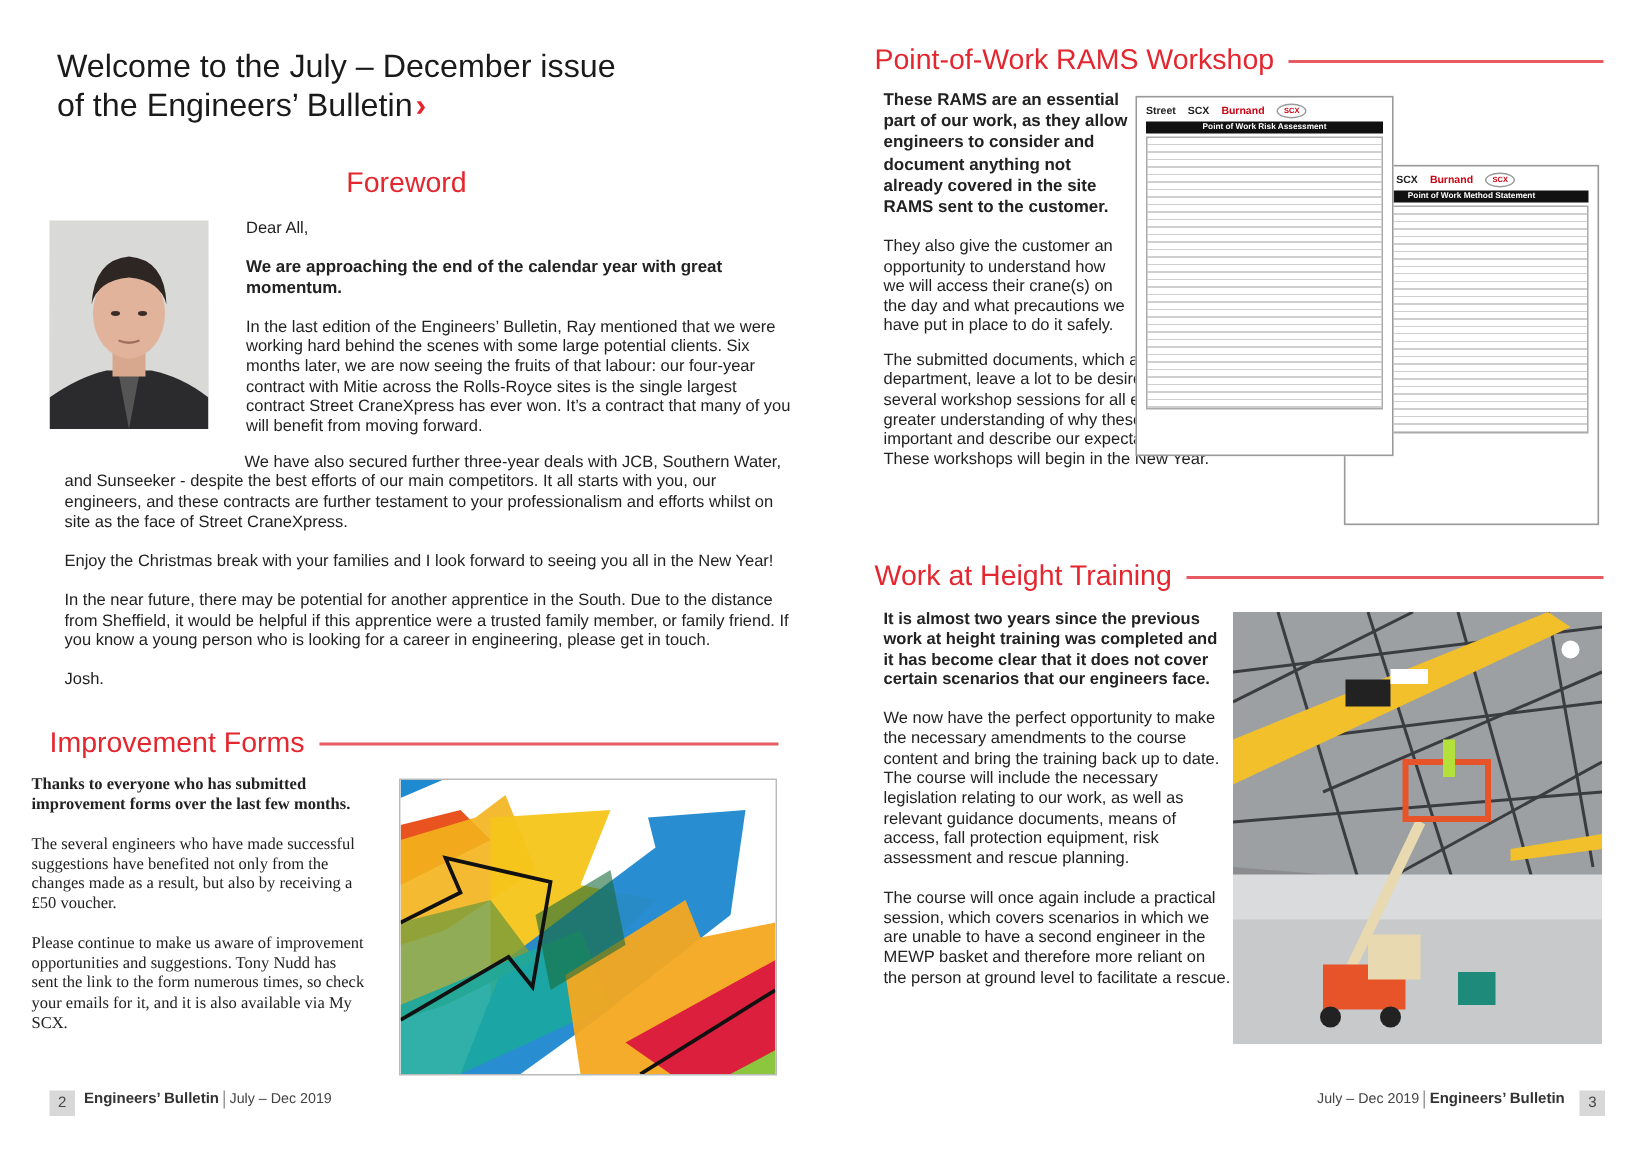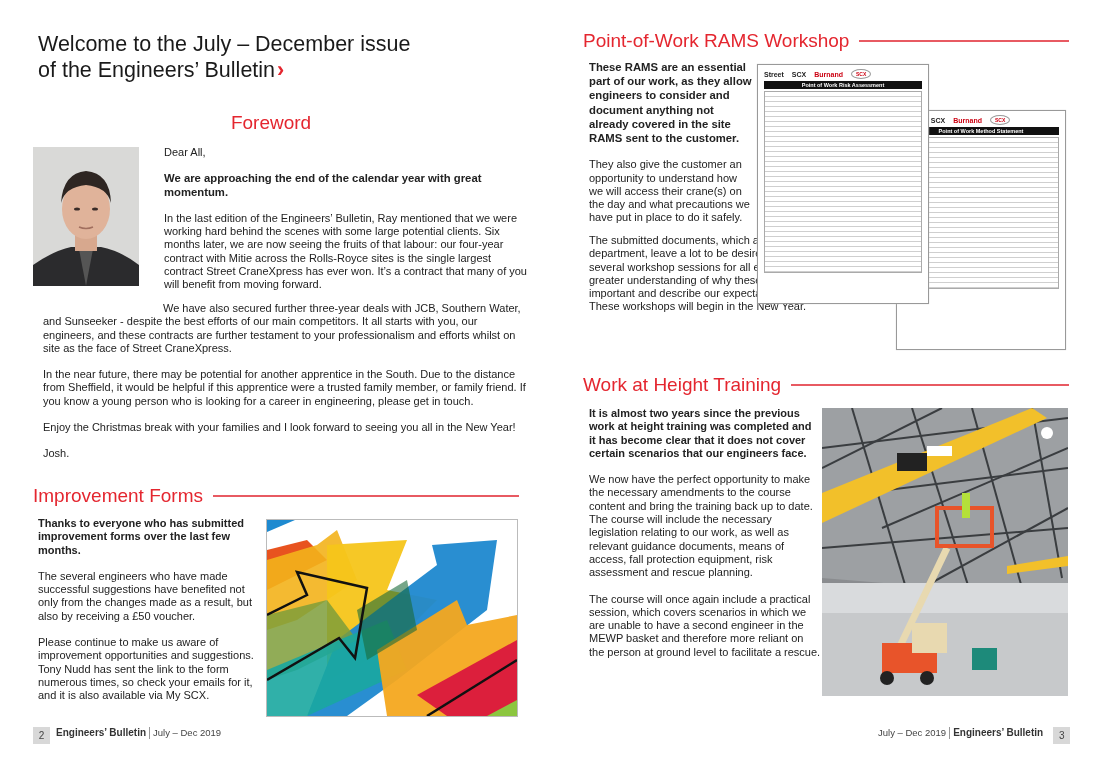--- a/index.html
+++ b/index.html
@@ -55,31 +55,31 @@
 </div>
 
 <div class="abs body-text" style="left:164px; top:146px; width:365px;">
   <p>Dear All,</p>
   <p class="bold" style="font-size:11.3px;">We are approaching the end of the calendar year with great momentum.</p>
   <p>In the last edition of the Engineers’ Bulletin, Ray mentioned that we were working hard behind the scenes with some large potential clients. Six months later, we are now seeing the fruits of that labour: our four-year contract with Mitie across the Rolls-Royce sites is the single largest contract Street CraneXpress has ever won. It’s a contract that many of you will benefit from moving forward.</p>
 </div>
 
 <div class="abs body-text" style="left:43px; top:302px; width:486px;">
   <p style="text-indent:120px;">We have also secured further three-year deals with JCB, Southern Water, and Sunseeker - despite the best efforts of our main competitors. It all starts with you, our engineers, and these contracts are further testament to your professionalism and efforts whilst on site as the face of Street CraneXpress.</p>
+  <p>Enjoy the Christmas break with your families and I look forward to seeing you all in the New Year!</p>
   <p>In the near future, there may be potential for another apprentice in the South. Due to the distance from Sheffield, it would be helpful if this apprentice were a trusted family member, or family friend. If you know a young person who is looking for a career in engineering, please get in touch.</p>
-  <p>Enjoy the Christmas break with your families and I look forward to seeing you all in the New Year!</p>
   <p>Josh.</p>
 </div>
 
 <div class="abs sec-head" style="left:33px; top:483px; width:486px;">
   <span class="sec-title">Improvement Forms</span>
   <span class="sec-rule"></span>
 </div>
 
-<div class="abs body-text" style="left:38px; top:517px; width:222px;">
+<div class="abs body-text" style="left:21px; top:517px; width:222px;font-family:Liberation Serif, serif;">
   <p class="bold">Thanks to everyone who has submitted improvement forms over the last few months.</p>
   <p>The several engineers who have made successful suggestions have benefited not only from the changes made as a result, but also by receiving a £50 voucher.</p>
   <p>Please continue to make us aware of improvement opportunities and suggestions. Tony Nudd has sent the link to the form numerous times, so check your emails for it, and it is also available via My SCX.</p>
 </div>
 
 <div class="abs arrows-img">
   <svg width="250" height="196" viewBox="0 0 250 196">
     <rect width="250" height="196" fill="#ffffff"></rect>
     <polygon points="0,30 40,20 60,40 20,60 0,70" fill="#e8531f"></polygon>
     <polygon points="0,0 28,0 0,12" fill="#1e8ad0"></polygon>

